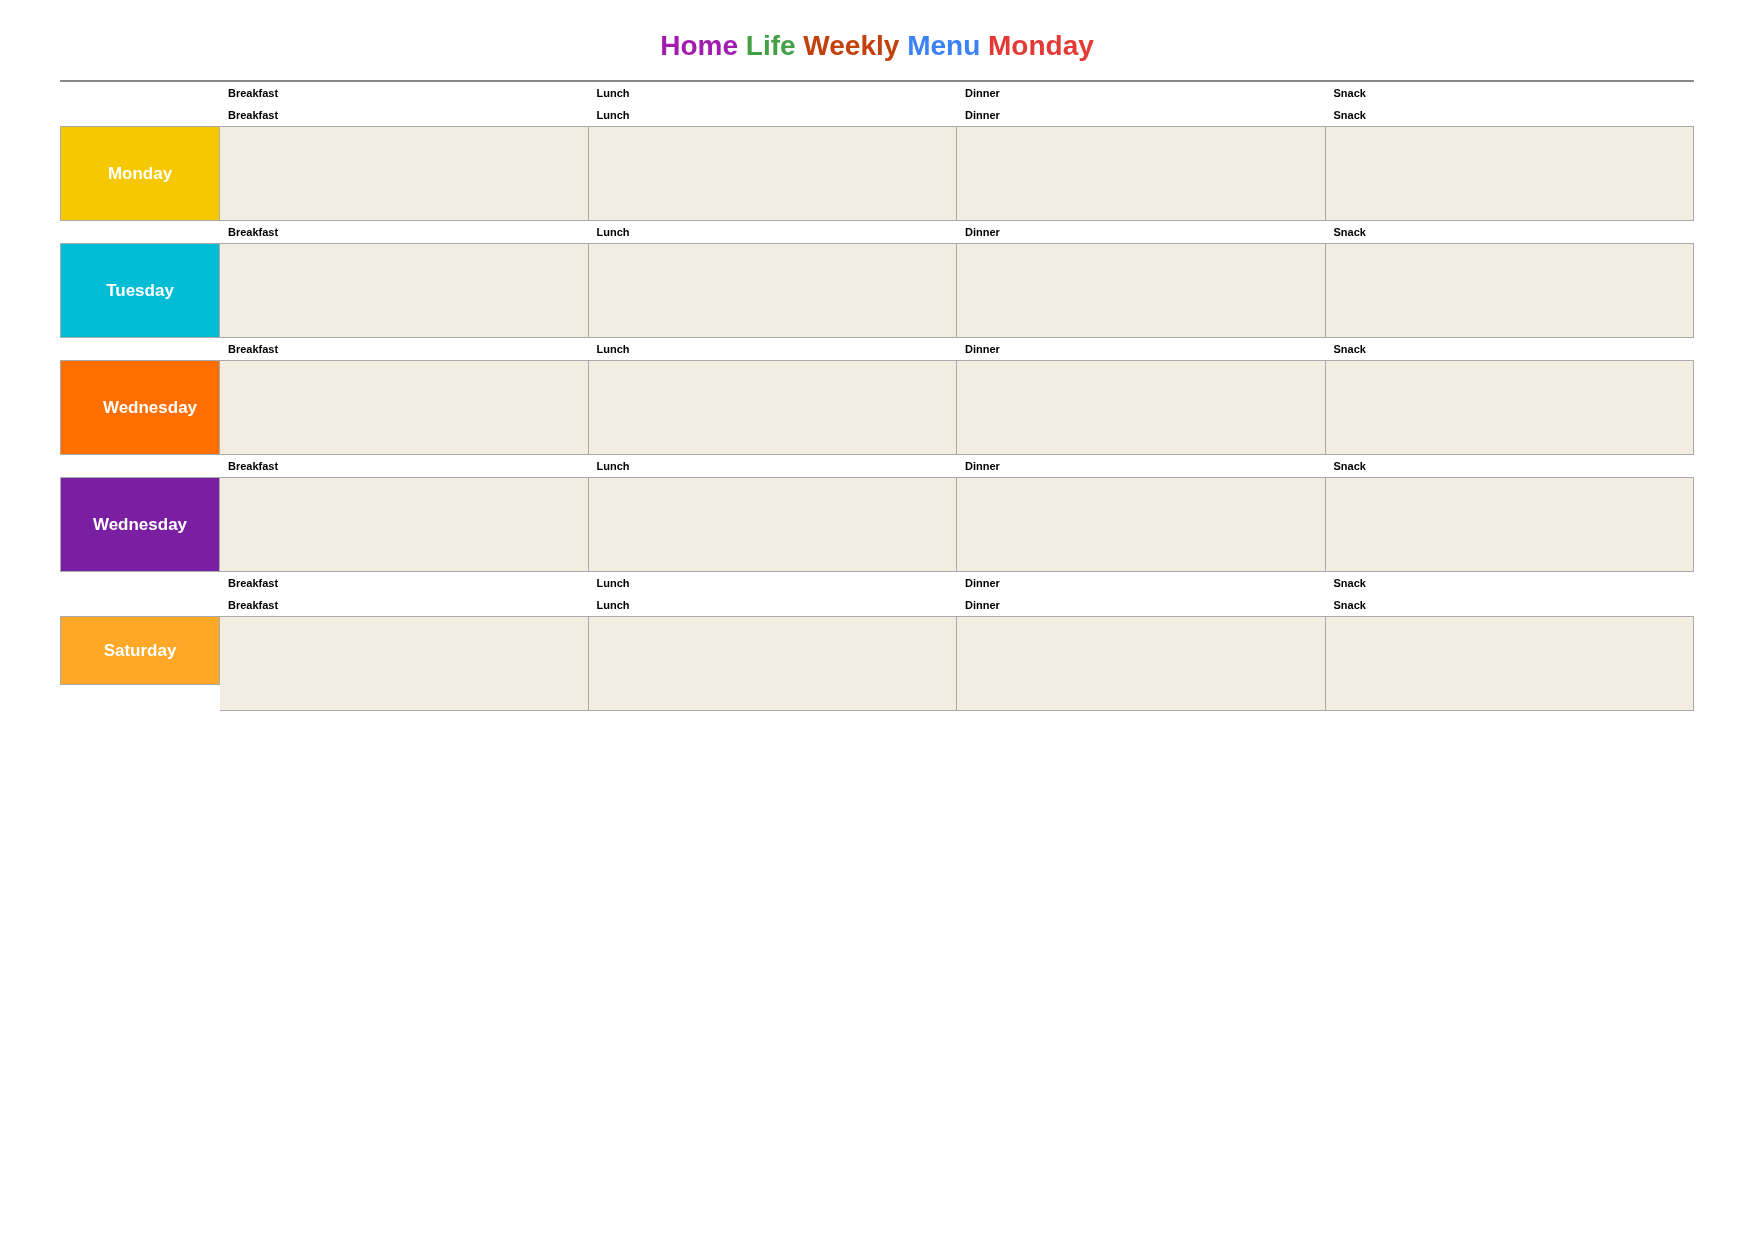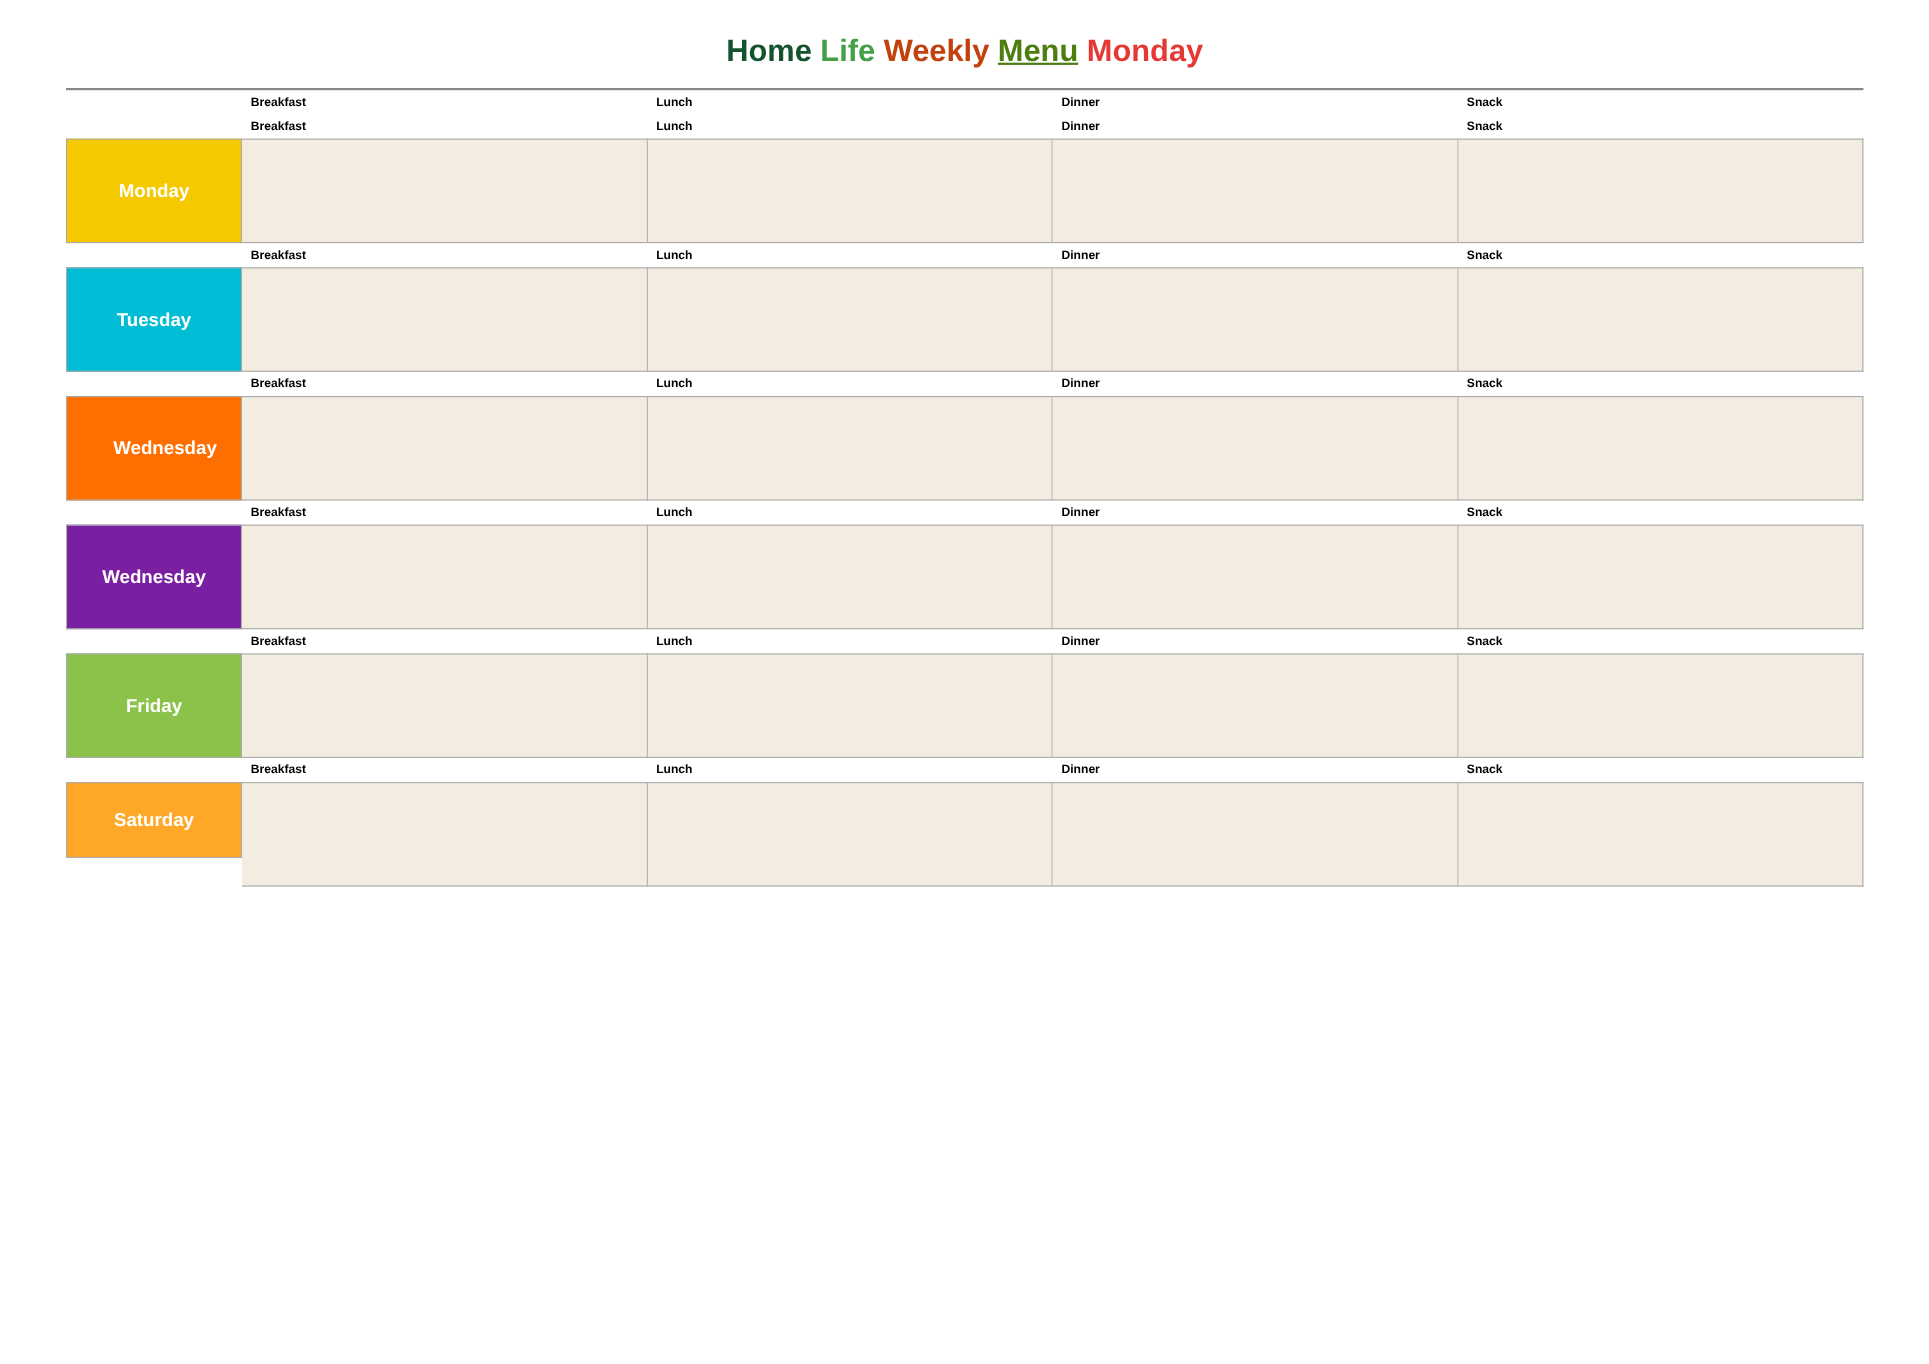--- a/index.html
+++ b/index.html
@@ -30,24 +30,24 @@
     
     .sunday-cell { background-color: #8bc34a; }
     .monday-cell { background-color: #f5c800; }
     .tuesday-cell { background-color: #00bcd4; }
     .wednesday-cell { background-color: #ff6f00; }
     .thursday-cell { background-color: #7b1fa2; }
     .friday-cell { background-color: #8bc34a; }
     .saturday-cell { background-color: #ffa726; }
 
     
-    .title-home { color: #14532d; }
+    .title-home { color: #a21caf; }
     .title-life { color: #43a047; }
     .title-weekly { color: #c2410c; }
-    .title-menu { color: #4d7c0f; text-decoration: underline; }
+    .title-menu { color: #3b82f6; }
     .title-planner { color: #e53935; }
   </style>
 </head>
 <body>
 
 <h1 class="page-title">
   <span class="title-home">Home</span>
   <span> </span>
   <span class="title-life">Life</span>
   <span> </span>
@@ -132,29 +132,20 @@
       <div style="background-color: rgb(242, 237, 224); height: 95px; border-top: 1px solid rgb(170, 170, 170); border-right: 1px solid rgb(170, 170, 170); border-bottom: 1px solid rgb(170, 170, 170); border-left: none; border-image: initial;"></div>
       <div style="background-color: rgb(242, 237, 224); height: 95px; border-top: 1px solid rgb(170, 170, 170); border-right: 1px solid rgb(170, 170, 170); border-bottom: 1px solid rgb(170, 170, 170); border-left: none; border-image: initial;"></div>
     </div>
     <div style="display: grid; grid-template-columns: 160px 1fr 1fr 1fr 1fr; border-top: none;">
       <div style="padding: 4px 8px;"></div>
       <div style="font-size: 11px; font-weight: bold; padding: 5px 8px; color: rgb(0, 0, 0);">Breakfast</div>
       <div style="font-size: 11px; font-weight: bold; padding: 5px 8px; color: rgb(0, 0, 0);">Lunch</div>
       <div style="font-size: 11px; font-weight: bold; padding: 5px 8px; color: rgb(0, 0, 0);">Dinner</div>
       <div style="font-size: 11px; font-weight: bold; padding: 5px 8px; color: rgb(0, 0, 0);">Snack</div>
     </div>
-    <div style="display: grid; grid-template-columns: 160px 1fr 1fr 1fr 1fr; margin-bottom: 0px;">
-      <div class="friday-cell" style="height: 95px; display: flex; align-items: center; justify-content: center; font-size: 17px; font-weight: bold; color: rgb(255, 255, 255); border: 1px solid rgb(170, 170, 170);">
-        <span style="color: rgb(255, 255, 255);">Friday</span>
-      </div>
-      <div style="background-color: rgb(242, 237, 224); height: 95px; border-top: 1px solid rgb(170, 170, 170); border-right: 1px solid rgb(170, 170, 170); border-bottom: 1px solid rgb(170, 170, 170); border-left: none; border-image: initial;"></div>
-      <div style="background-color: rgb(242, 237, 224); height: 95px; border-top: 1px solid rgb(170, 170, 170); border-right: 1px solid rgb(170, 170, 170); border-bottom: 1px solid rgb(170, 170, 170); border-left: none; border-image: initial;"></div>
-      <div style="background-color: rgb(242, 237, 224); height: 95px; border-top: 1px solid rgb(170, 170, 170); border-right: 1px solid rgb(170, 170, 170); border-bottom: 1px solid rgb(170, 170, 170); border-left: none; border-image: initial;"></div>
-      <div style="background-color: rgb(242, 237, 224); height: 95px; border-top: 1px solid rgb(170, 170, 170); border-right: 1px solid rgb(170, 170, 170); border-bottom: 1px solid rgb(170, 170, 170); border-left: none; border-image: initial;"></div>
-    </div>
     <div style="display: grid; grid-template-columns: 160px 1fr 1fr 1fr 1fr; border-top: none;">
       <div style="padding: 4px 8px;"></div>
       <div style="font-size: 11px; font-weight: bold; padding: 5px 8px; color: rgb(0, 0, 0);">Breakfast</div>
       <div style="font-size: 11px; font-weight: bold; padding: 5px 8px; color: rgb(0, 0, 0);">Lunch</div>
       <div style="font-size: 11px; font-weight: bold; padding: 5px 8px; color: rgb(0, 0, 0);">Dinner</div>
       <div style="font-size: 11px; font-weight: bold; padding: 5px 8px; color: rgb(0, 0, 0);">Snack</div>
     </div>
     <div style="display: grid; grid-template-columns: 160px 1fr 1fr 1fr 1fr; margin-bottom: 0px;">
       <div class="saturday-cell" style="height: 69px; display: flex; align-items: center; justify-content: center; font-size: 17px; font-weight: bold; color: rgb(255, 255, 255); border: 1px solid rgb(170, 170, 170);">
         <span style="color: rgb(255, 255, 255);">Saturday</span>

